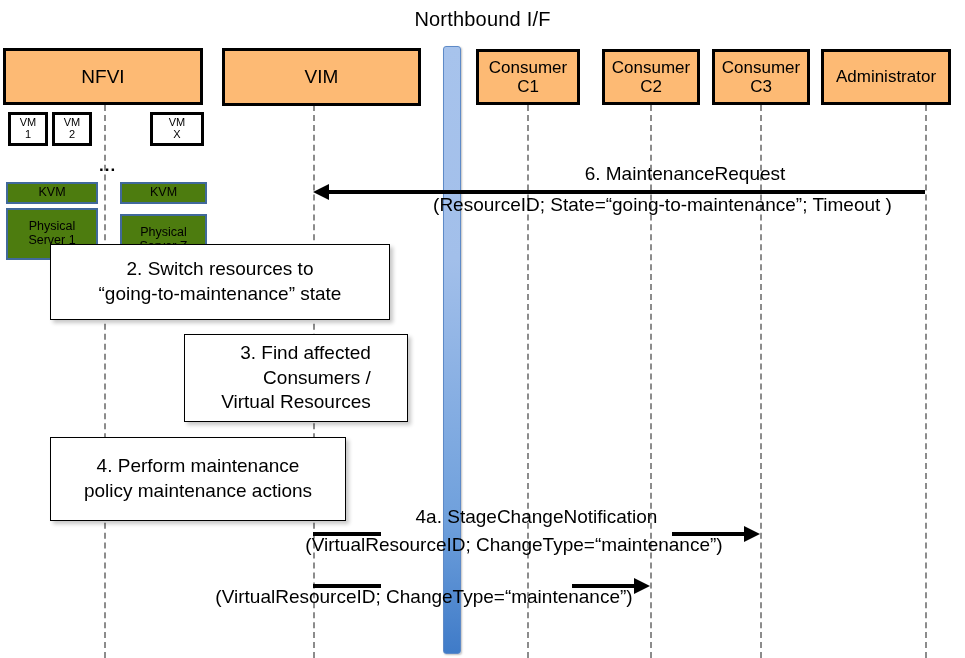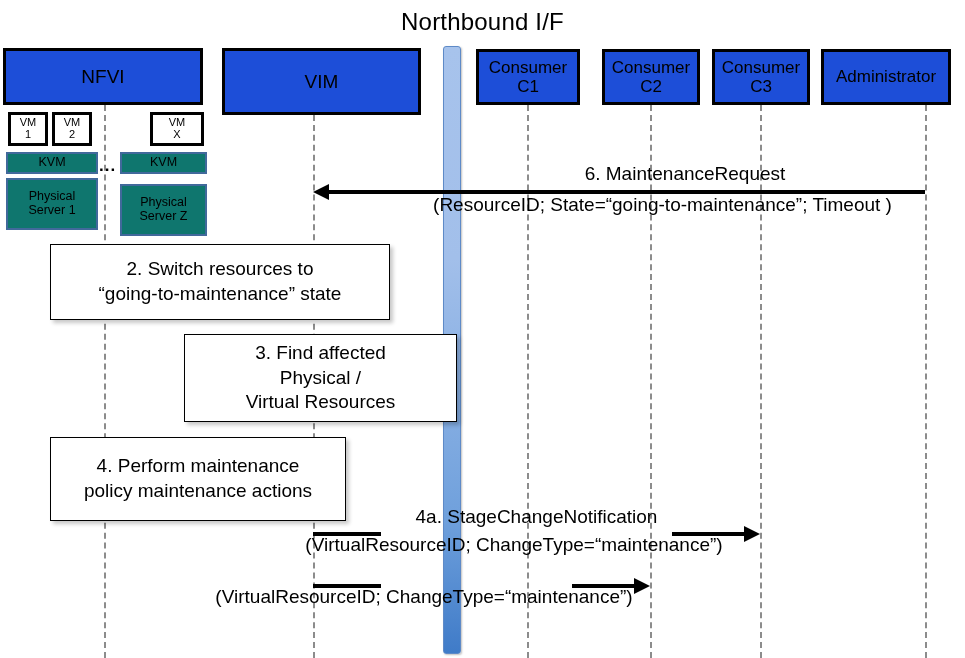--- a/index.html
+++ b/index.html
@@ -17,38 +17,38 @@
     color: #000000;
   }
 
   
   .diagram-title {
     position: absolute;
     left: 0;
     top: 8px;
     width: 965px;
     text-align: center;
-    font-size: 24px;
+    font-size: 20px;
     letter-spacing: 0.2px;
     white-space: nowrap;
   }
 
   
   .lifeline {
     position: absolute;
     width: 0;
     border-left: 2px dashed #8c8c8c;
   }
 
   
   .actor-box {
     position: absolute;
     box-sizing: border-box;
     border: 3px solid #000000;
-    background: #1d4ed8;
+    background: #fdba74;
     display: flex;
     align-items: center;
     justify-content: center;
     text-align: center;
     line-height: 1.12;
     font-size: 17px;
     padding: 6px 4px;
   }
   .actor-box.big { font-size: 19px; }
 
@@ -62,27 +62,28 @@
     align-items: center;
     justify-content: center;
     text-align: center;
     font-size: 11px;
     line-height: 1.05;
   }
   .blue-box {
     position: absolute;
     box-sizing: border-box;
     border: 2px solid #41699B;
-    background: #0f766e;
+    background: #4d7c0f;
     display: flex;
     align-items: center;
     justify-content: center;
     text-align: center;
     font-size: 12.5px;
     line-height: 1.1;
+    margin-top: 30px;
   }
   .ellipsis-dots {
     position: absolute;
     font-size: 17px;
     font-weight: bold;
     letter-spacing: 1px;
     color: #000;
     line-height: 1;
   }
 
@@ -154,21 +155,21 @@
   <div class="lifeline" style="left:650px;  top:105px; height:553px;"></div>
   <div class="lifeline" style="left:760px;  top:105px; height:553px;"></div>
   <div class="lifeline" style="left:925px;  top:105px; height:553px;"></div>
 
   <div class="nbi-bar" style="left:443px; top:46px; width:18px; height:608px;"></div>
 
   <div class="actor-box big" style="left:3px; top:48px; width:200px; height:57px;">
     <span>NFVI</span>
   </div>
 
-  <div class="actor-box big" style="left:222px; top:48px; width:199px; height:67px;">
+  <div class="actor-box big" style="left:222px; top:48px; width:199px; height:58px;">
     <span>VIM</span>
   </div>
 
   <div class="actor-box" style="left:476px; top:49px; width:104px; height:56px;">
     <span>
       <span>Consumer</span><br>
       <span>C1</span>
     </span>
   </div>
 
@@ -240,24 +241,24 @@
   <div class="arrow-head left" style="left:313px; top:184px;"></div>
   <div class="msg-label" style="left:390px; top:194px; width:545px;">(ResourceID; State=“going-to-maintenance”; Timeout )</div>
 
   <div class="note-box" style="left:50px; top:244px; width:340px; height:76px;">
     <span>
       <span>2. Switch resources to</span><br>
       <span>“going-to-maintenance” state</span>
     </span>
   </div>
 
-  <div class="note-box" style="left:184px; top:334px; width:273px; height:88px;">
+  <div class="note-box" style="left:184px; top:334px; width:224px; height:88px;text-align:right;">
     <span>
       <span>3. Find affected</span><br>
-      <span>Physical /</span><br>
+      <span>Consumers /</span><br>
       <span>Virtual Resources</span>
     </span>
   </div>
 
   <div class="note-box" style="left:50px; top:437px; width:296px; height:84px;">
     <span>
       <span>4. Perform maintenance</span><br>
       <span>policy maintenance actions</span>
     </span>
   </div>

